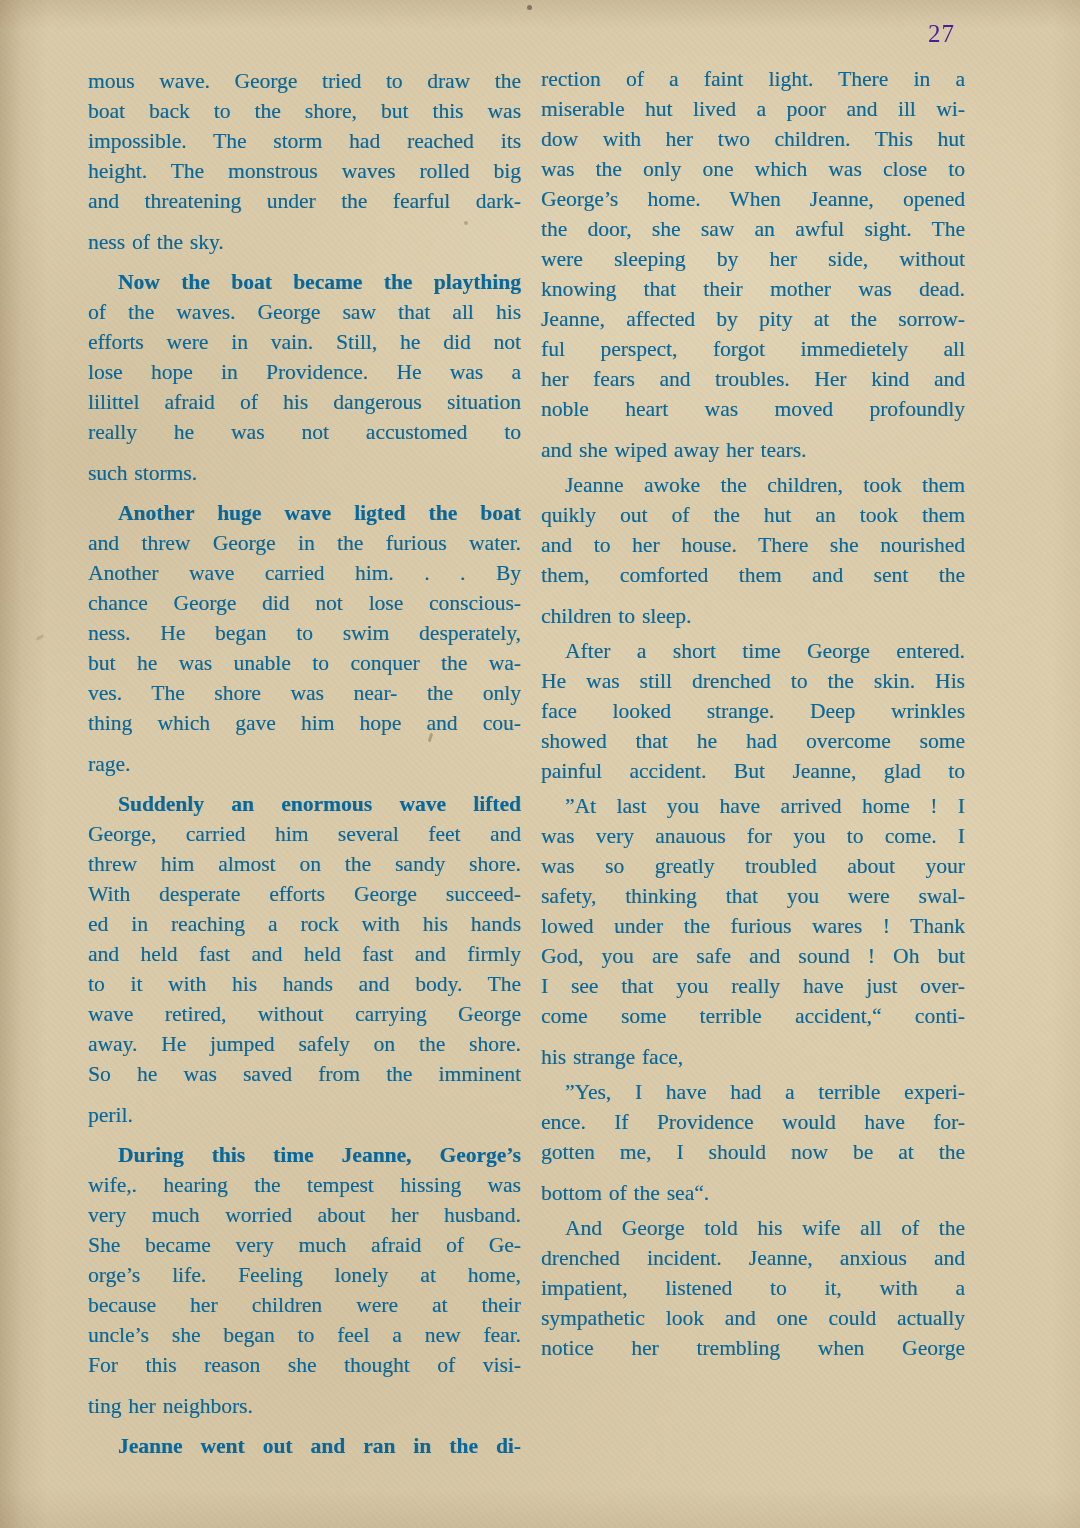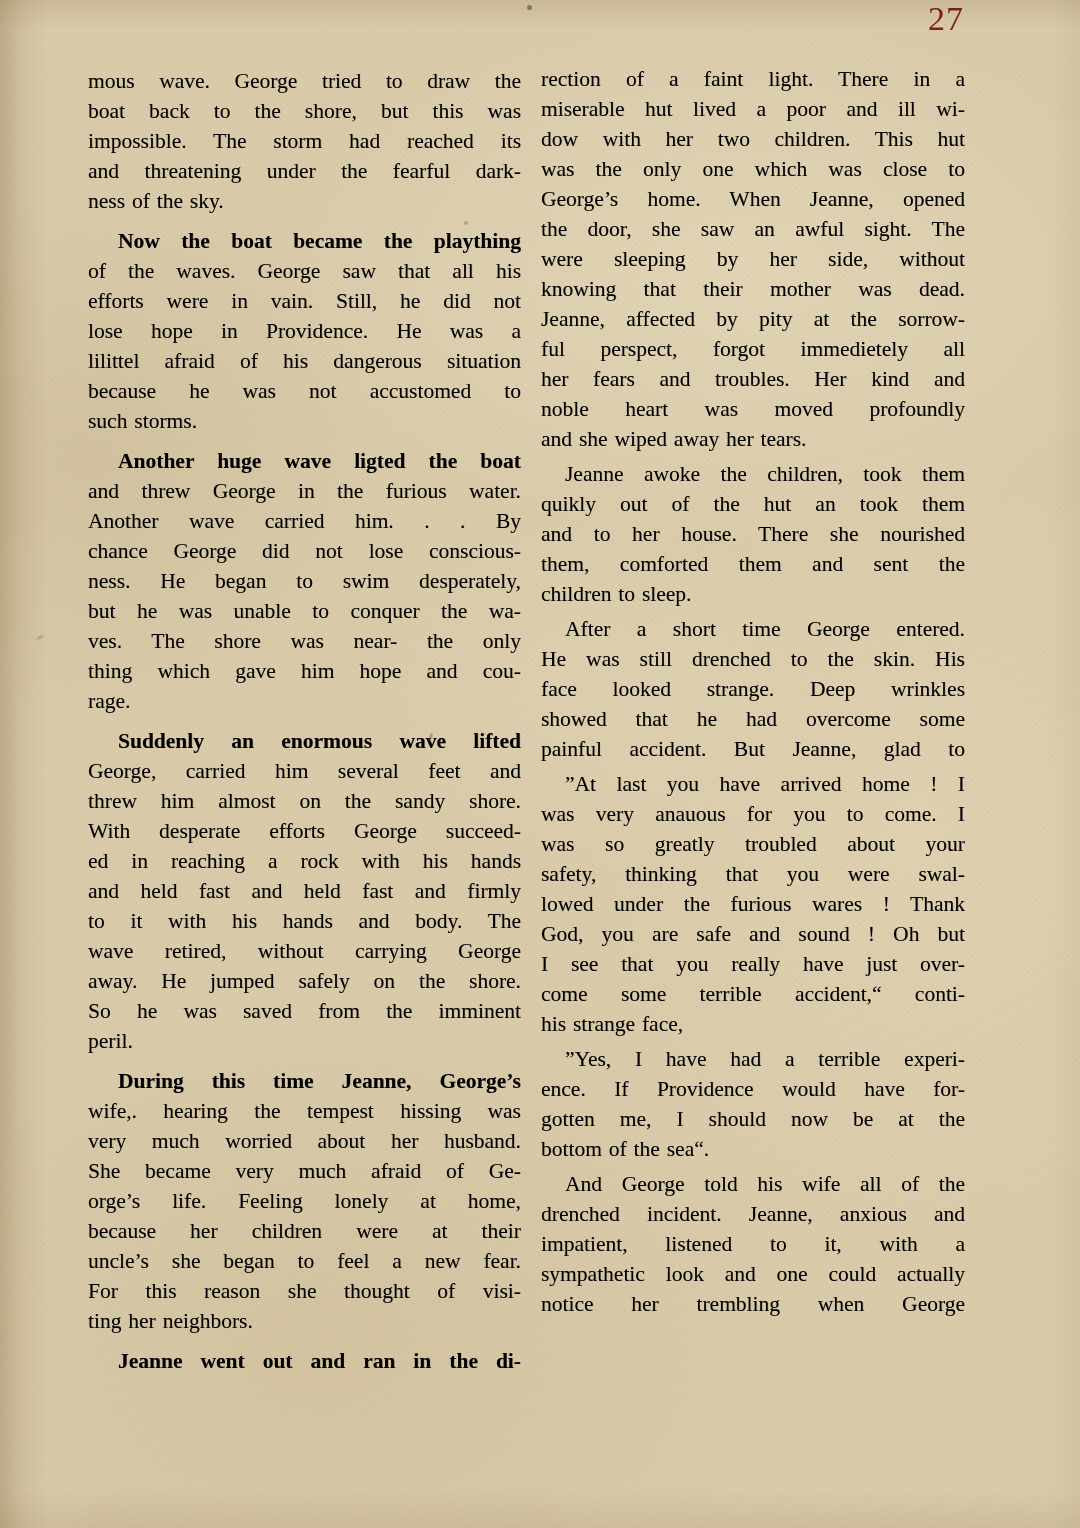--- a/index.html
+++ b/index.html
@@ -30,47 +30,47 @@
   .paper-grain {
     position: absolute;
     inset: 0;
     pointer-events: none;
     background-image:
       repeating-linear-gradient(47deg, rgba(110,85,50,0.025) 0 2px, transparent 2px 5px),
       repeating-linear-gradient(-33deg, rgba(255,245,220,0.03) 0 1px, transparent 1px 4px);
   }
   .page-number {
     position: absolute;
-    top: 0;
+    top: 20px;
     left: 928px;
-    font-size: 34px;
-    color: #7f1d1d;
+    font-size: 25px;
+    color: #4c1d95;
     letter-spacing: 1px;
   }
   .column {
     position: absolute;
-    color: #000000;
+    color: #0369a1;
     font-size: 21.5px;
     text-shadow: 0.4px 0.4px 0 rgba(61,52,42,0.32);
     word-spacing: 1.5px;
   }
   .column-left  { left: 88px;  top: 66px; width: 433px; }
   .column-right { left: 541px; top: 64px; width: 424px; }
   .paragraph { margin: 0; }
   .column-left  .paragraph { margin-bottom: 10px; }
   .column-right .paragraph { margin-bottom: 5px; }
   .line {
     height: 30px;
     line-height: 30px;
     overflow: hidden;
     text-align: justify;
     text-align-last: justify;
     white-space: normal;
   }
-  .line.last { text-align-last: left; }
+  .line.last { text-align-last: left; margin-top: 11px; }
   .column-left  .line.indent { padding-left: 30px; font-weight: bold; }
   .column-right .line.indent { padding-left: 24px; }
   .speck {
     position: absolute;
     border-radius: 50%;
     pointer-events: none;
   }
   .speck-1 { left: 527px; top: 5px;  width: 5px; height: 5px; background: rgba(70,58,42,0.55); }
   .speck-2 { left: 464px; top: 221px; width: 4px; height: 4px; background: rgba(90,74,52,0.30); }
   .speck-3 { left: 429px; top: 733px; width: 3px; height: 9px; border-radius: 2px; transform: rotate(18deg); background: rgba(90,74,52,0.35); }
@@ -83,30 +83,31 @@
 <div class="paper-grain"></div>
 
 <div>
   <div class="page-number">27</div>
 
   <div class="column column-left">
       <div class="paragraph">
         <div class="line">mous wave. George tried to draw the</div>
         <div class="line">boat back to the shore, but this was</div>
         <div class="line">impossible. The storm had reached its</div>
+        <div class="line">height. The monstrous waves rolled big</div>
         <div class="line">and threatening under the fearful dark-</div>
         <div class="line last">ness of the sky.</div>
       </div>
       <div class="paragraph">
         <div class="line indent">Now the boat became the plaything</div>
         <div class="line">of the waves. George saw that all his</div>
         <div class="line">efforts were in vain. Still, he did not</div>
         <div class="line">lose hope in Providence. He was a</div>
         <div class="line">lilittel afraid of his dangerous situation</div>
-        <div class="line">because he was not accustomed to</div>
+        <div class="line">really he was not accustomed to</div>
         <div class="line last">such storms.</div>
       </div>
       <div class="paragraph">
         <div class="line indent">Another huge wave ligted the boat</div>
         <div class="line">and threw George in the furious water.</div>
         <div class="line">Another wave carried him. . .  By</div>
         <div class="line">chance George did not lose conscious-</div>
         <div class="line">ness. He began to swim desperately,</div>
         <div class="line">but he was unable to conquer the wa-</div>
         <div class="line">ves. The shore was near- the only</div>

